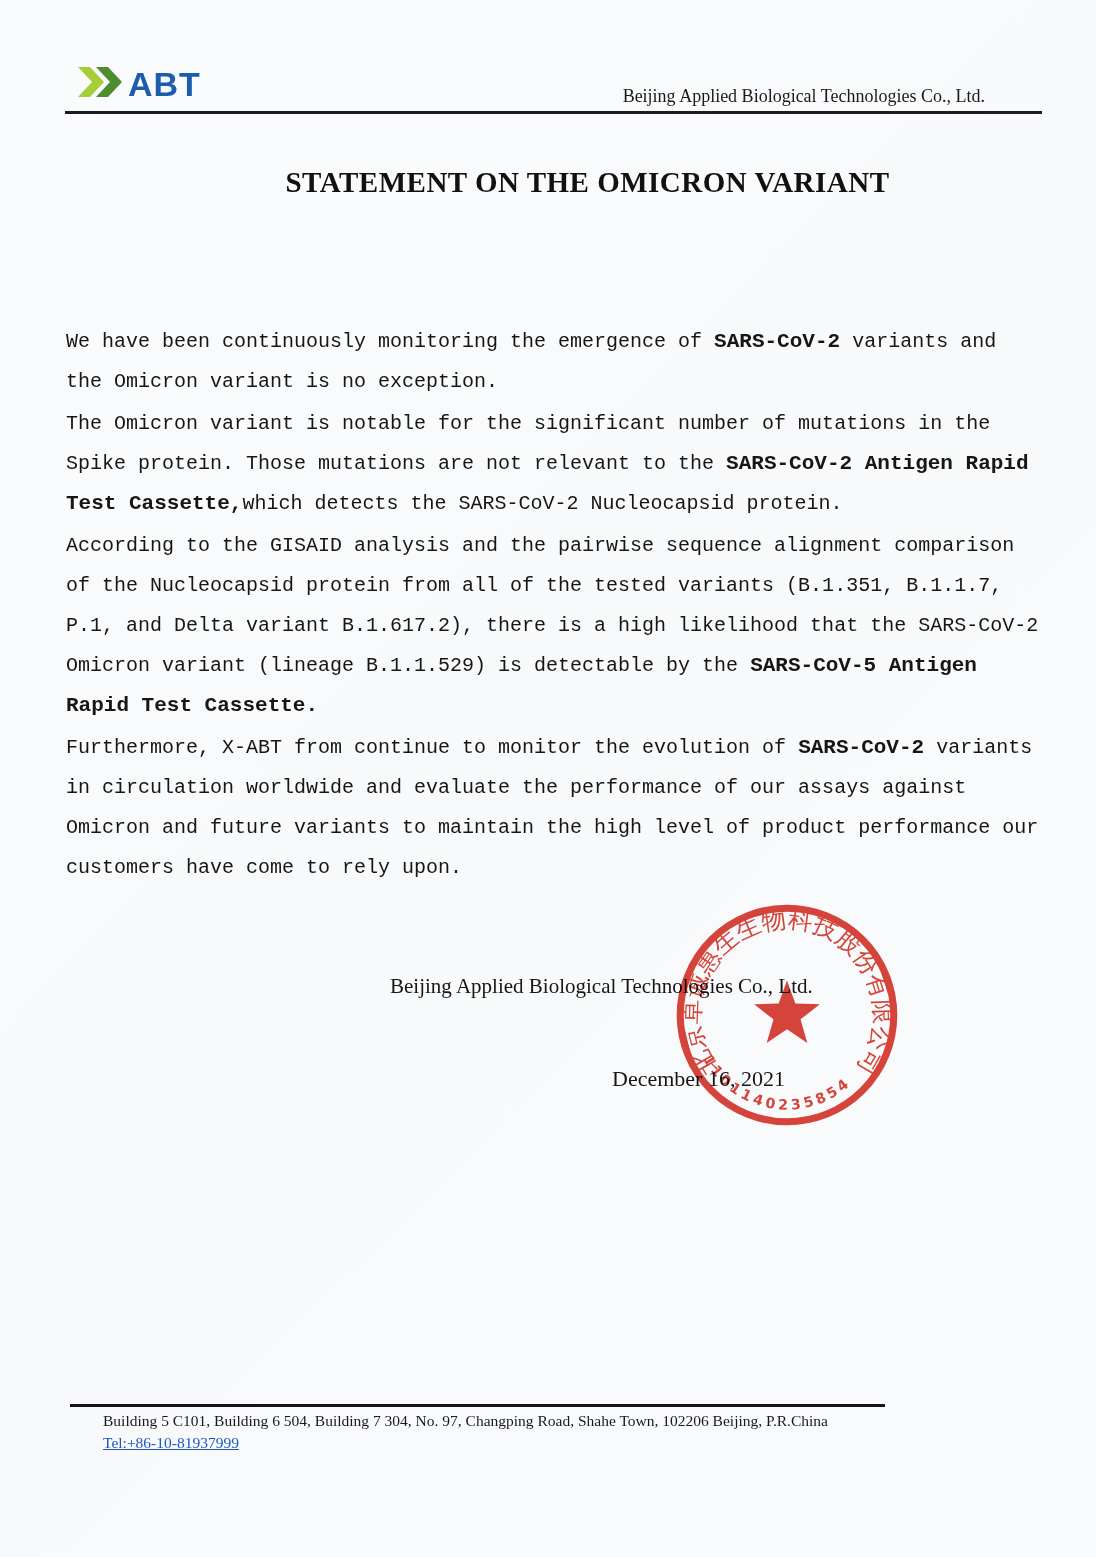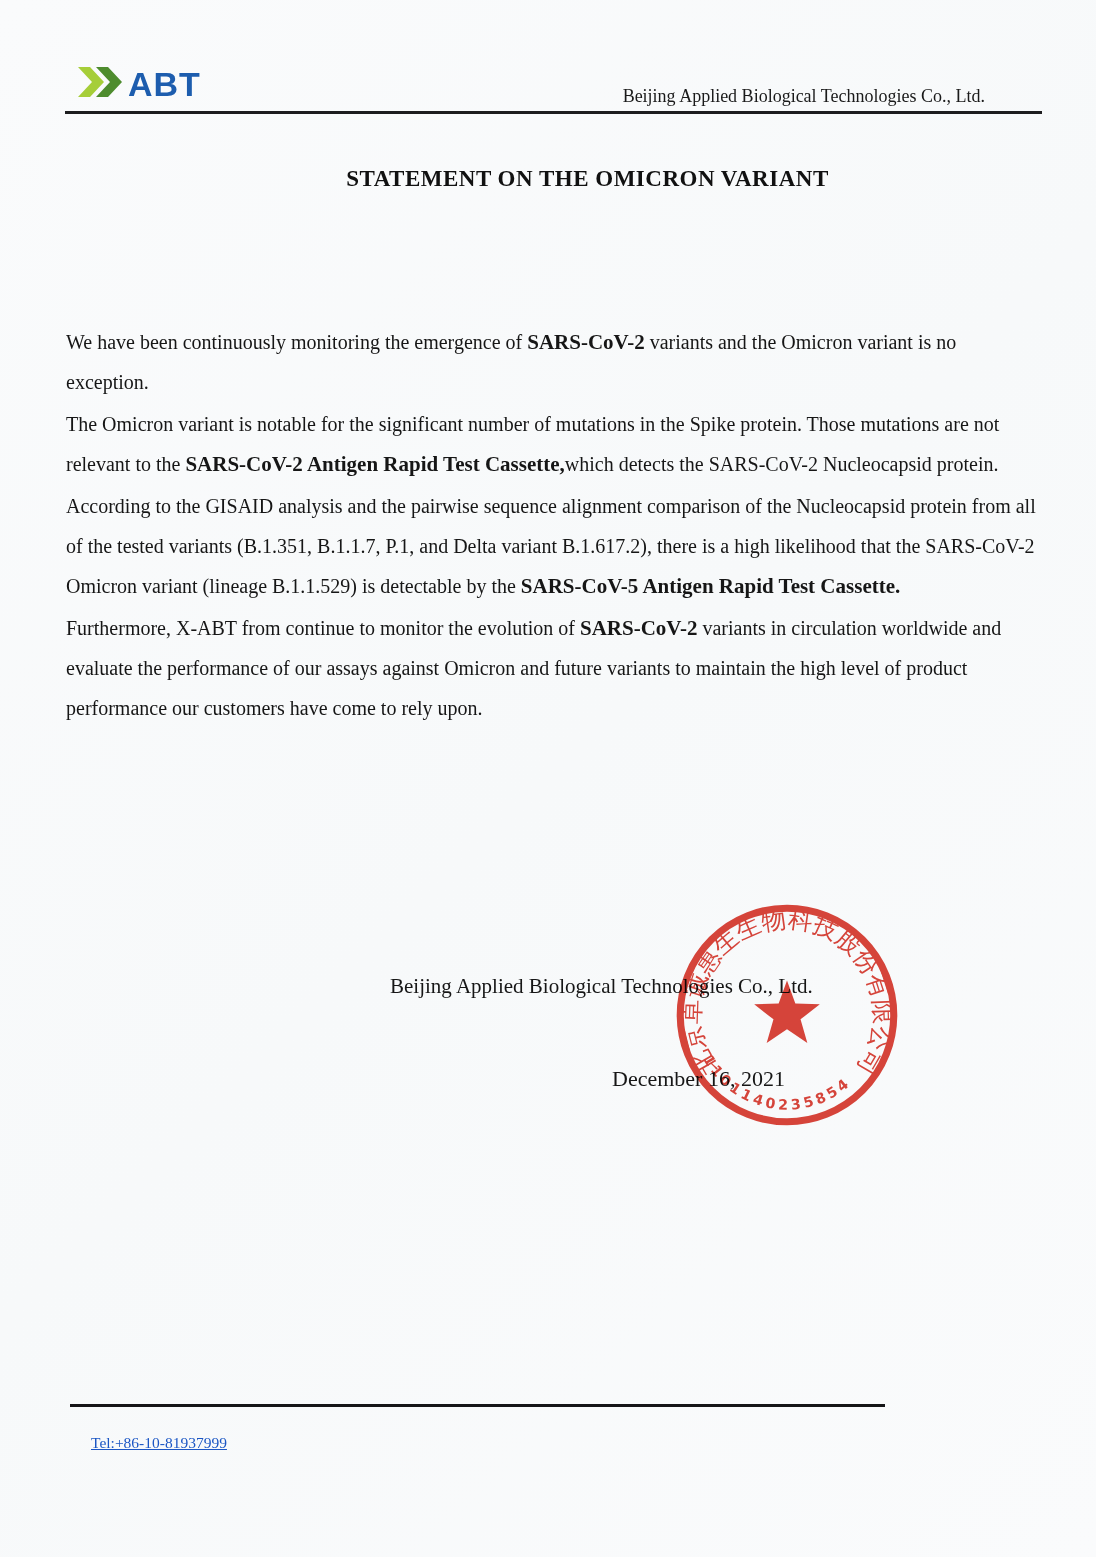--- a/index.html
+++ b/index.html
@@ -43,36 +43,36 @@
     width: 977px; height: 3px;
     background: #1d1d1f;
   }
 
   
   .doc-title {
     position: absolute;
     left: 100px; top: 166px;
     width: 975px;
     text-align: center;
-    font-size: 23px;
+    font-size: 29px;
     font-weight: bold;
     letter-spacing: 0.5px;
     color: #111;
   }
 
   
   .body-text {
     position: absolute;
     left: 66px; top: 322px;
     width: 975px;
     font-size: 20px;
     line-height: 40px;
     color: #161616;
   }
-  .body-text p { margin-bottom: 2px; }
+  .body-text p { margin-bottom: 2px; font-family: Liberation Mono, monospace; }
   .body-text b { font-size: 21px; }
 
   
   .sig-company {
     position: absolute;
     left: 390px; top: 974px;
     font-size: 21px;
     color: #161616;
   }
   .sig-date {
@@ -112,21 +112,21 @@
     background: #151517;
   }
   .footer-address {
     position: absolute;
     left: 103px; top: 1412px;
     font-size: 15.5px;
     color: #19191b;
   }
   .footer-tel {
     position: absolute;
-    left: 91px; top: 1434px;
+    left: 103px; top: 1434px;
     font-size: 15.5px;
     color: #1b56c4;
     text-decoration: underline;
     cursor: pointer;
     font-family: Liberation Serif, serif;
   }
 </style>
 </head>
 <body>
 
@@ -167,15 +167,16 @@
       <text class="stamp-ring-text">
         <textPath href="#ringPath" startOffset="0">北京卓诚惠生生物科技股份有限公司</textPath>
       </text>
       <text class="stamp-serial">
         <textPath href="#serialPath" startOffset="4">1101140235854</textPath>
       </text>
     </svg>
   </div>
 
   <div class="footer-rule"></div>
+  <div class="footer-address">Building 5 C101, Building 6 504, Building 7 304, No. 97, Changping Road, Shahe Town, 102206 Beijing, P.R.China</div>
   <a class="footer-tel">Tel:+86-10-81937999</a>
 
 </div>
 
 </body></html>

